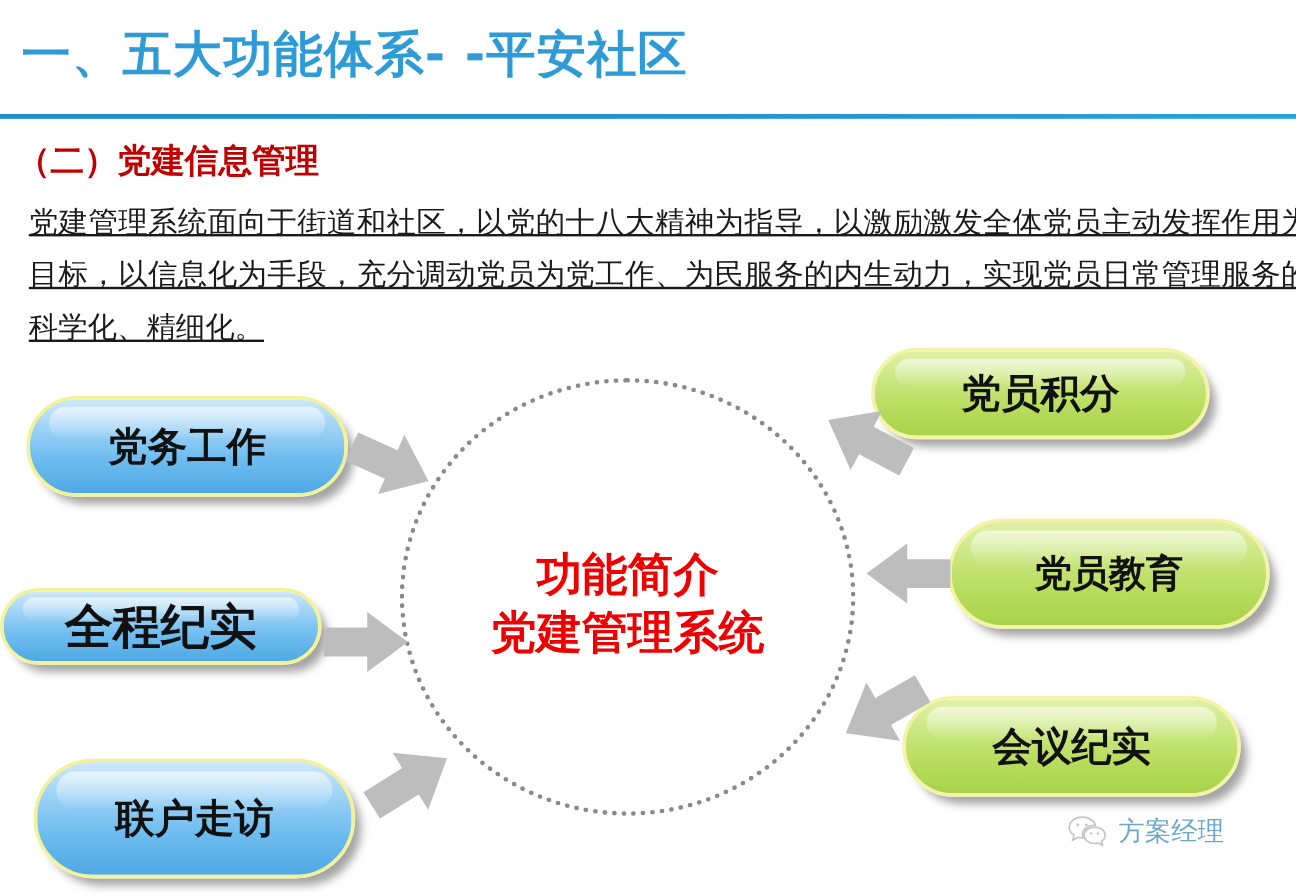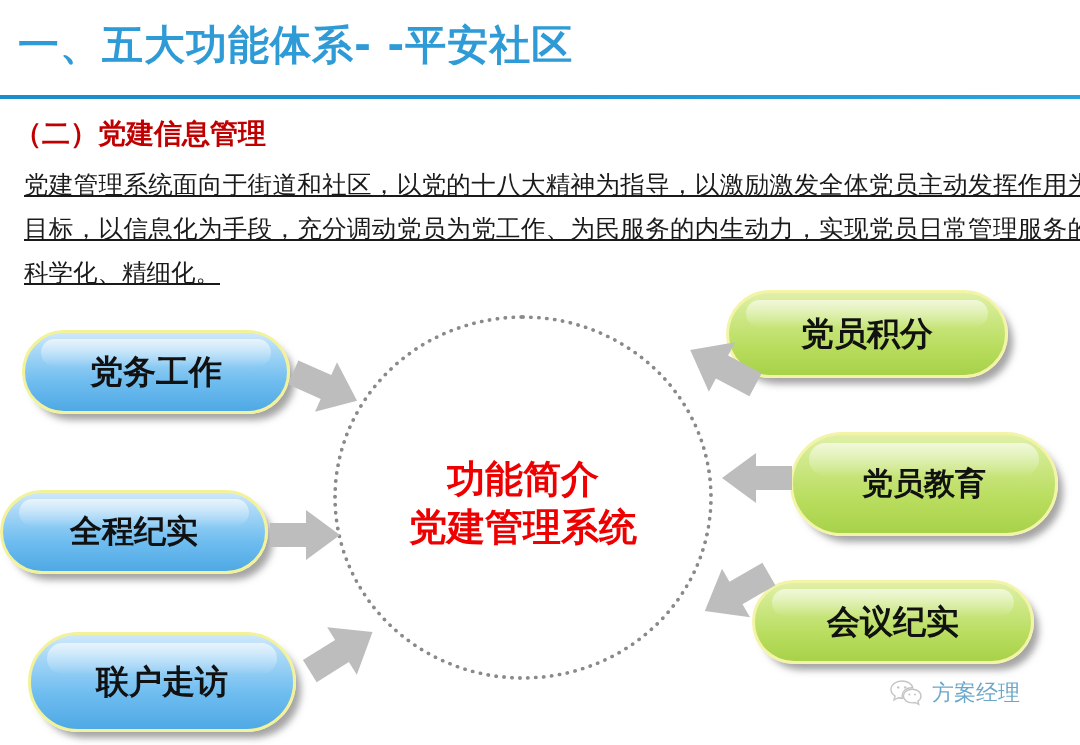--- a/index.html
+++ b/index.html
@@ -115,24 +115,24 @@
     top: 8%;
     height: 34%;
     border-radius: 999px;
     background: linear-gradient(180deg, rgba(255,255,255,0.62), rgba(255,255,255,0.03));
     pointer-events: none;
   }
   .pill-text { position: relative; z-index: 2; }
 
   
   #pill-dangwu      { left:  22px; top: 330px; width: 268px; height: 84px; font-size: 33px; }
-  #pill-quancheng   { left:   0px; top: 490px; width: 268px; height: 84px; font-size: 32px; }
+  #pill-quancheng   { left:   0px; top: 490px; width: 268px; height: 64px; font-size: 40px; }
   #pill-lianhu      { left:  28px; top: 632px; width: 268px; height: 100px; font-size: 33px; }
-  #pill-jifen       { left: 726px; top: 290px; width: 282px; height: 88px; font-size: 33px; }
-  #pill-jiaoyu      { left: 790px; top: 432px; width: 268px; height: 104px; font-size: 31px; }
+  #pill-jifen       { left: 726px; top: 290px; width: 282px; height: 76px; font-size: 33px; }
+  #pill-jiaoyu      { left: 790px; top: 432px; width: 268px; height: 92px; font-size: 31px; }
   #pill-huiyi       { left: 752px; top: 580px; width: 282px; height: 84px; font-size: 33px; }
 
   
   .arrow { position: absolute; }
 
   
   #watermark {
     position: absolute;
     left: 890px;
     top: 678px;

